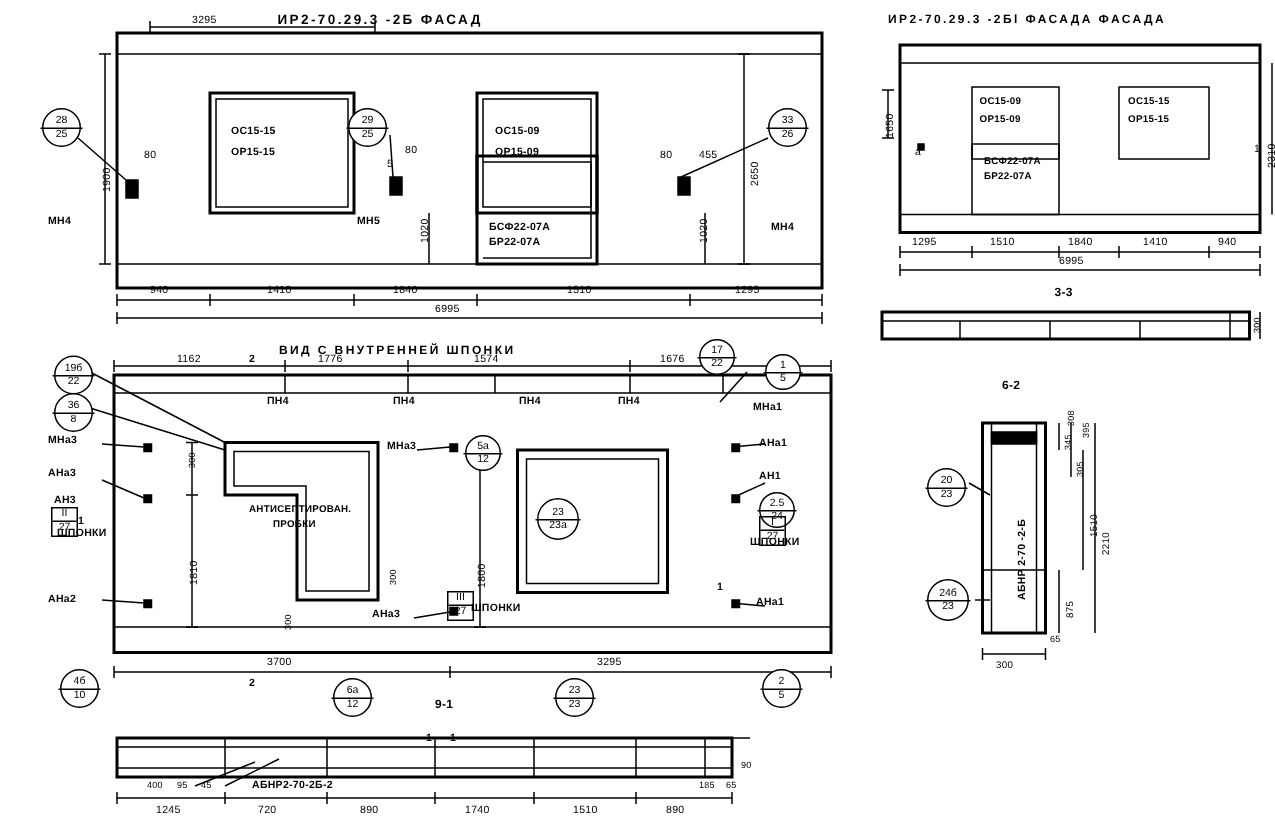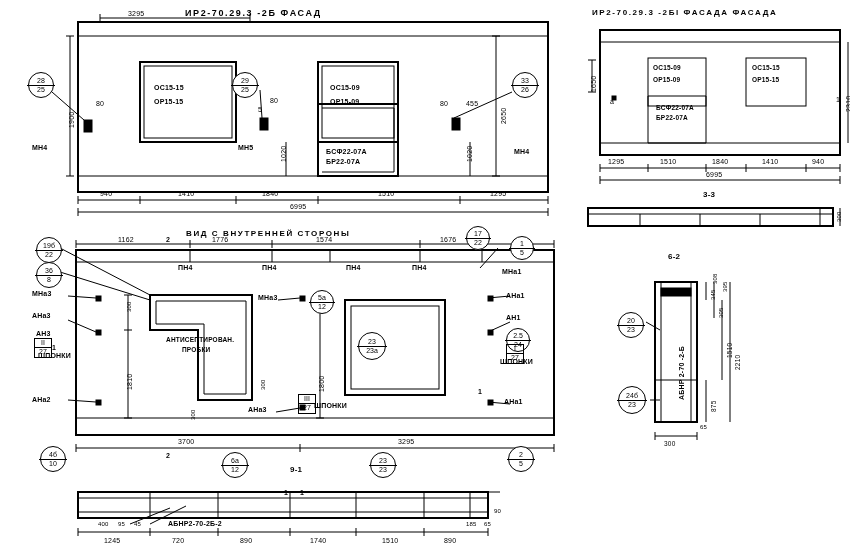--- a/index.html
+++ b/index.html
@@ -203,21 +203,21 @@
       <line x1="218" y1="528" x2="218" y2="536"></line>
       <line x1="290" y1="528" x2="290" y2="536"></line>
       <line x1="356" y1="528" x2="356" y2="536"></line>
       <line x1="424" y1="528" x2="424" y2="536"></line>
       <line x1="488" y1="528" x2="488" y2="536"></line>
     </g>
   </svg>
 
   <div class="lbl b sp" style="left:185px;top:8px;font-size:9px;">ИР2-70.29.3  -2Б   ФАСАД</div>
   <div class="lbl b sp" style="left:592px;top:8px;font-size:8px;">ИР2-70.29.3 -2Бl   ФАСАДА ФАСАДА</div>
-  <div class="lbl b sp" style="left:186px;top:229px;font-size:8px;">ВИД С ВНУТРЕННЕЙ СТОРОНЫ</div>
+  <div class="lbl b sp" style="left:186px;top:229px;font-size:8px;">ВИД С ВНУТРЕННЕЙ ШПОНКИ</div>
   <div class="lbl b" style="left:703px;top:190px;font-size:8px;">3-3</div>
   <div class="lbl b" style="left:668px;top:252px;font-size:8px;">6-2</div>
   <div class="lbl b" style="left:290px;top:465px;font-size:8px;">9-1</div>
 
   <div class="lbl" style="left:128px;top:10px;">3295</div>
 
   <div class="lbl b" style="left:154px;top:84px;">ОС15-15</div>
   <div class="lbl b" style="left:154px;top:98px;">ОР15-15</div>
   <div class="lbl b" style="left:330px;top:84px;">ОС15-09</div>
   <div class="lbl b" style="left:330px;top:98px;">ОР15-09</div>

